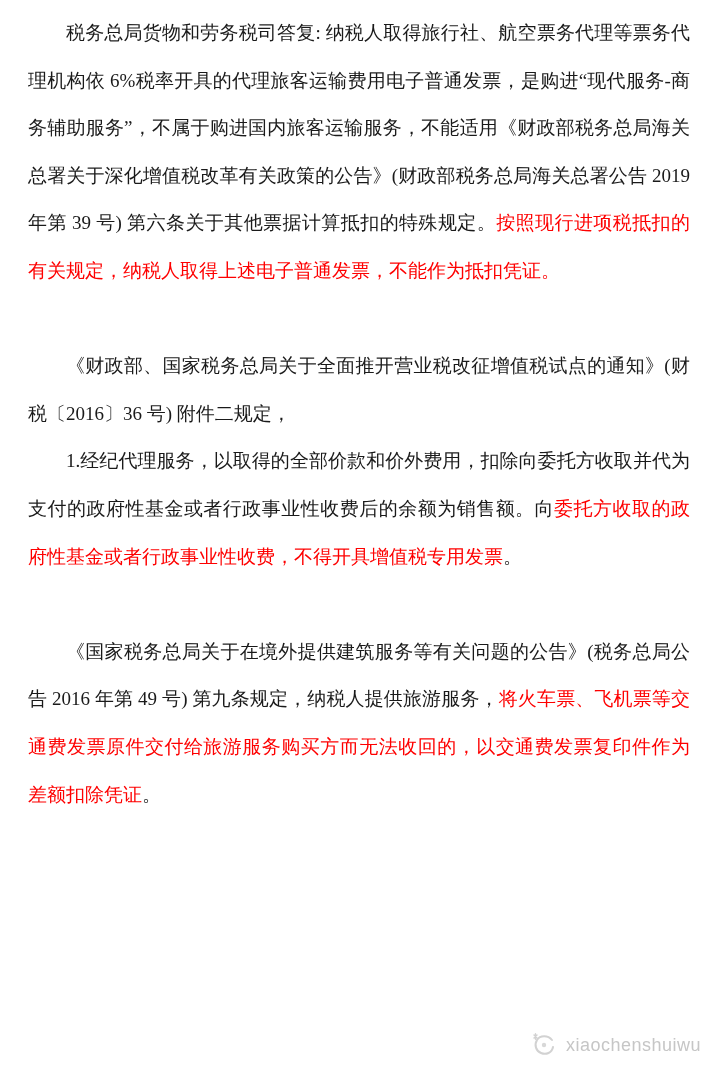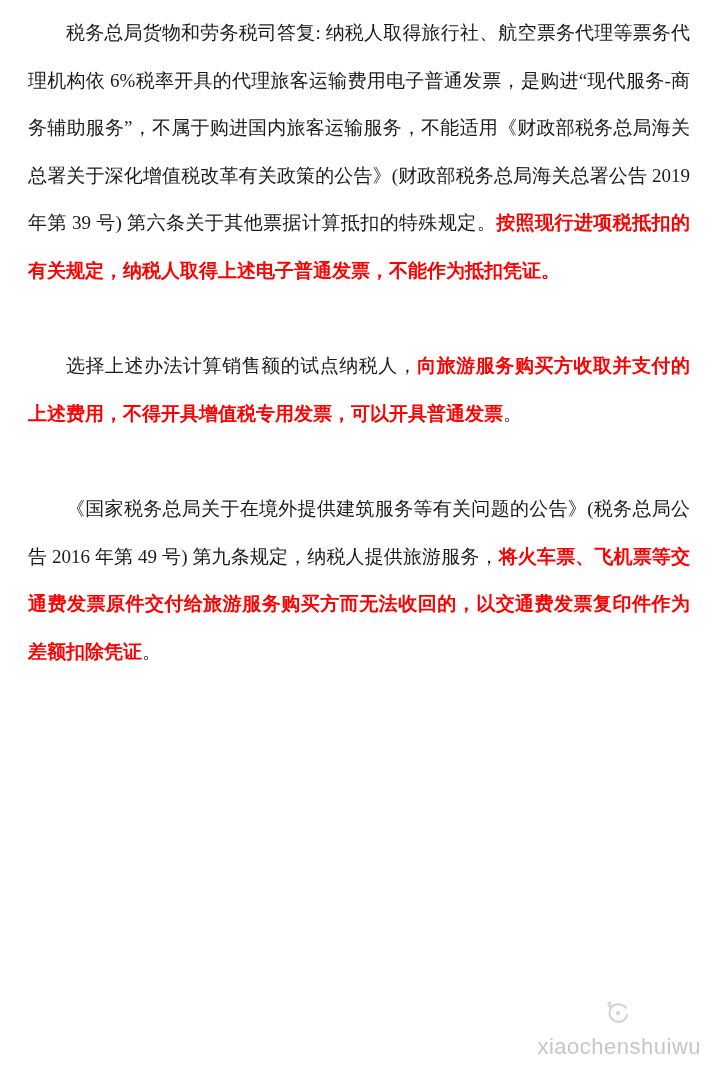--- a/index.html
+++ b/index.html
@@ -34,47 +34,47 @@
     height: 47.6px;
     text-indent: 0;
   }
   .run {
     color: var(--ink, #1a1a1a);
     font-weight: normal;
     margin-top: 40px;
   }
   .run.red {
     color: var(--highlight, #fe0000);
-    font-weight: bold;
+    font-weight: normal;
   }
   .watermark {
     position: absolute;
     right: 12px;
     bottom: 12px;
     display: flex;
     align-items: center;
     gap: 6px;
     color: var(--wm, #c6c6c6);
     font-family: "Liberation Sans", "DejaVu Sans", sans-serif;
-    font-size: 22px;
+    font-size: 18px;
     letter-spacing: 0.5px;
     user-select: none;
-    flex-direction: column;
   }
   .watermark svg {
     display: block;
   }
 </style>
 </head>
 <body style="background: rgb(255, 255, 255);">
 
 <div class="doc">
     <p class="para"><span class="run">税务总局货物和劳务税司答复: 纳税人取得旅行社、航空票务代理等票务代理机构依 6%税率开具的代理旅客运输费用电子普通发票，是购进“现代服务-商务辅助服务”，不属于购进国内旅客运输服务，不能适用《财政部税务总局海关总署关于深化增值税改革有关政策的公告》(财政部税务总局海关总署公告 2019 年第 39 号) 第六条关于其他票据计算抵扣的特殊规定。</span><span class="run red">按照现行进项税抵扣的有关规定，纳税人取得上述电子普通发票，不能作为抵扣凭证。</span></p>
     <p class="para blank"></p>
-    <p class="para"><span class="run">选择上述办法计算销售额的试点纳税人，</span><span class="run red">向旅游服务购买方收取并支付的上述费用，不得开具增值税专用发票，可以开具普通发票</span><span class="run">。</span></p>
+    <p class="para"><span class="run">《财政部、国家税务总局关于全面推开营业税改征增值税试点的通知》(财税〔2016〕36 号) 附件二规定，</span></p>
+    <p class="para"><span class="run">1.经纪代理服务，以取得的全部价款和价外费用，扣除向委托方收取并代为支付的政府性基金或者行政事业性收费后的余额为销售额。向</span><span class="run red">委托方收取的政府性基金或者行政事业性收费，不得开具增值税专用发票</span><span class="run">。</span></p>
     <p class="para blank"></p>
     <p class="para"><span class="run">《国家税务总局关于在境外提供建筑服务等有关问题的公告》(税务总局公告 2016 年第 49 号) 第九条规定，纳税人提供旅游服务，</span><span class="run red">将火车票、飞机票等交通费发票原件交付给旅游服务购买方而无法收回的，以交通费发票复印件作为差额扣除凭证</span><span class="run">。</span></p>
   </div>
 
 <div class="watermark">
   <span>
     <svg width="30" height="30" viewBox="0 0 30 30" fill="none">
       <path d="M22 10 C18 5 10 5 7 10 C4 15 6 21 11 23 C16 25 22 23 23 17" stroke="#d2d2d2" stroke-width="2" fill="none" stroke-linecap="round"></path>
       <path d="M4 5 L7 8 M7 5 L4 8 M5.5 3.8 L5.5 9.2" stroke="#d2d2d2" stroke-width="1.4" stroke-linecap="round"></path>
       <circle cx="14" cy="15" r="2.2" fill="#d8d8d8"></circle>

